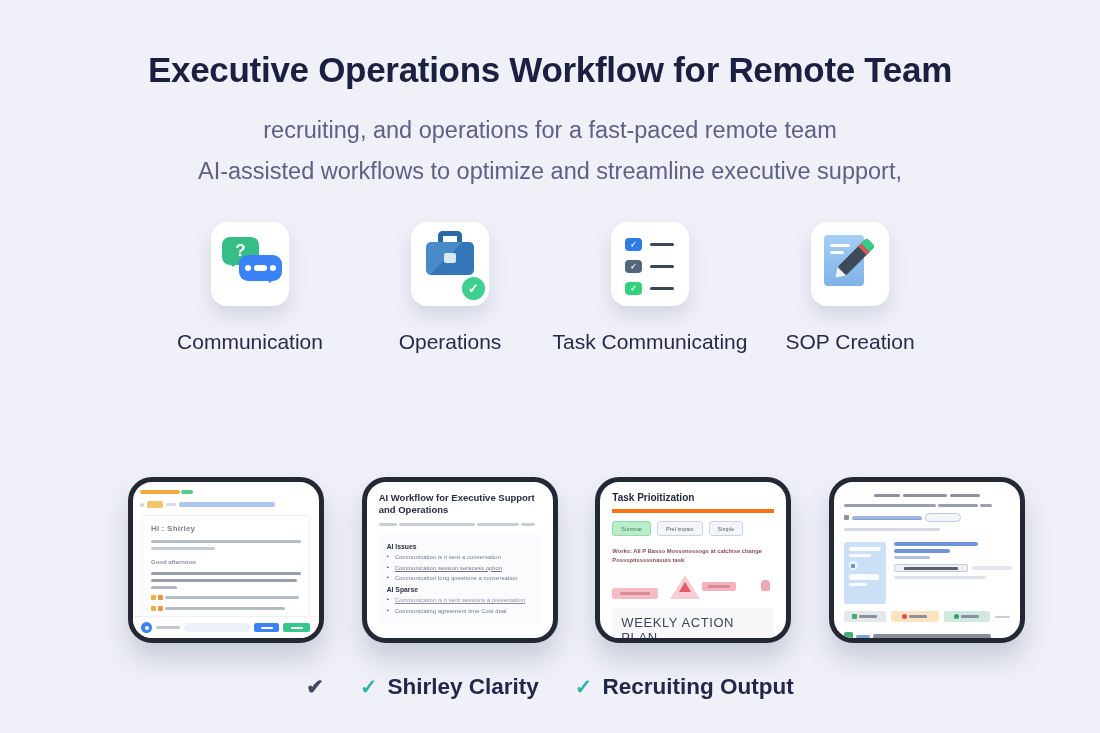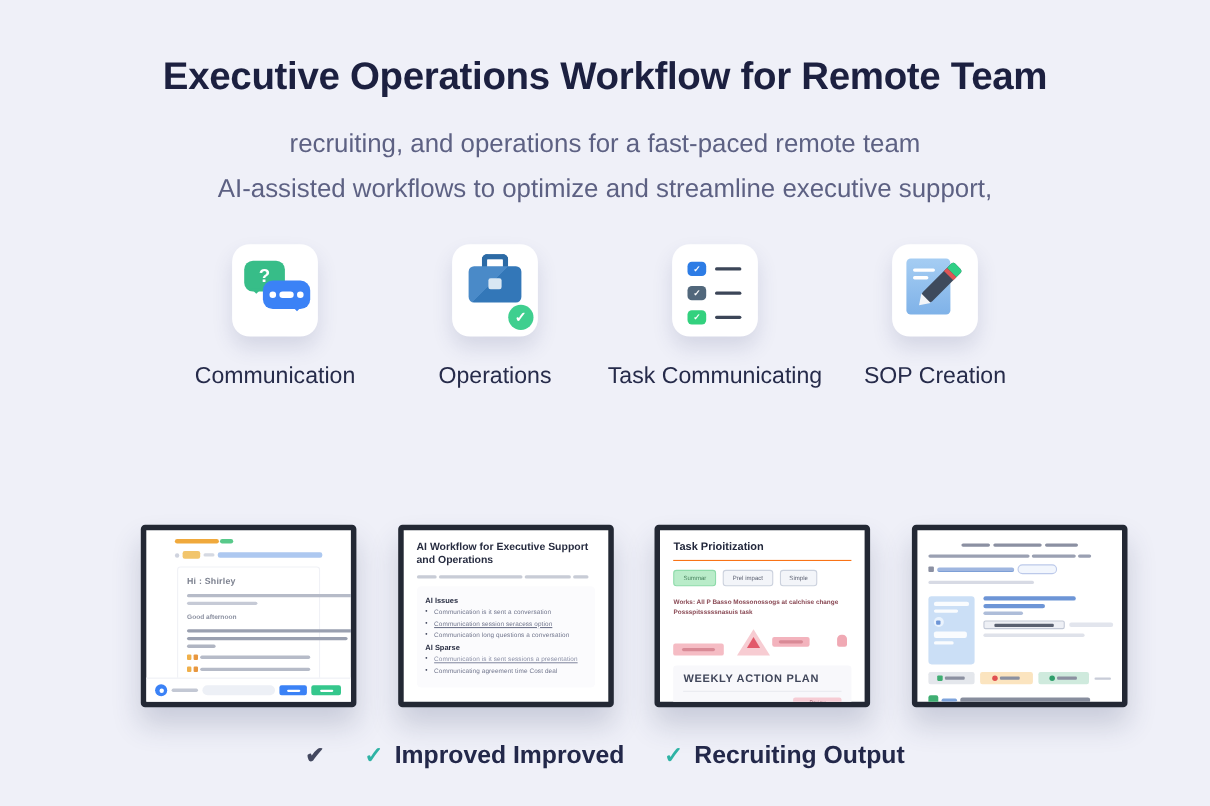--- a/index.html
+++ b/index.html
@@ -55,27 +55,27 @@
 
   
   .banner { position:absolute; left:132px; top:390px; width:886px; height:63px; border-radius:10px;
             background:linear-gradient(135deg,#6ba6e6,#4b90d9 55%,#4489d2);
             display:flex; align-items:center; justify-content:center;
             box-shadow:0 4px 10px rgba(90,130,200,.35); }
   .banner span { color:#fff; font-size:25px; font-weight:700; transform:scaleX(.97); letter-spacing:-0.2px; }
 
   
   .mockups { position:absolute; top:477px; left:128px; width:897px; display:flex; justify-content:space-between; }
-  .tablet { width:196px; height:166px; background:#fff; border:5px solid #232834; border-radius:4px;
+  .tablet { width:196px; height:166px; background:#fff; border:5px solid #232834; border-radius:24px;
             box-shadow:0 16px 26px rgba(50,60,100,.20); overflow:hidden; position:relative; }
   .bar { border-radius:2px; }
   .blurt { filter:blur(.35px); }
 
   
-  .t1 { padding:8px 26px; font-size:0; }
+  .t1 { padding:8px 7px; font-size:0; }
   .t1 .prog { display:flex; gap:1px; }
   .t1 .row2 { display:flex; align-items:center; gap:3px; margin-top:7px; }
   .t1 .card1 { margin:7px 2px 0; border:1px solid #f0f1f6; border-radius:3px; padding:8px; }
   .t1 .greet { font-size:8px; color:#7d8290; font-weight:600; letter-spacing:.2px; }
   .t1 .sal { font-size:6px; color:#8b90a0; font-weight:700; margin-top:9px; }
   .t1 .erow { display:flex; align-items:center; gap:2px; margin-top:6px; }
   .emoji { width:5px; height:5px; border-radius:1px; }
   .t1 .bottom { position:absolute; bottom:0; left:0; right:0; height:22px; background:#fff; border-top:1px solid #eef0f5;
                 display:flex; align-items:center; gap:4px; padding:0 8px; }
   .circ-b { width:11px; height:11px; border-radius:50%; background:#3b82f6; display:flex; align-items:center; justify-content:center; }
@@ -91,37 +91,37 @@
   .t2 .panel { margin-top:7px; background:#fbfbfd; border-radius:4px; padding:7px 8px; }
   .t2 .sec { font-size:6.8px; font-weight:700; color:#2b3044; margin:3px 0; }
   .t2 li { list-style:none; font-size:5.8px; color:#70758c; margin:4.5px 0; position:relative; padding-left:8px; letter-spacing:.1px; }
   .t2 li::before { content:"•"; position:absolute; left:0; top:-1px; color:#3b4258; }
   .t2 ul { margin:0; padding:0; }
   .t2 li.u { text-decoration:underline; }
   .t2 li.lt { color:#8a8fa6; }
 
   
   .t3 { padding:10px 12px; }
-  .t3 .h { font-size:10px; font-weight:700; color:#23283c; border-bottom:1px solid #f97316; padding-bottom:6px; }
+  .t3 .h { font-size:10px; font-weight:700; color:#23283c; border-bottom:4px solid #f97316; padding-bottom:6px; }
   .t3 .pills { display:flex; gap:6px; margin-top:8px; }
   .pill { height:15px; border-radius:3px; font-size:5.5px; display:flex; align-items:center; justify-content:center; padding:0 8px; }
   .pill.green { background:#b9ecc9; border:1px solid #8edbaa; color:#48825e; }
   .pill.plain { background:#f3f5f9; border:1px solid #ccd2de; color:#5a5f70; }
   .t3 .note { margin-top:11px; font-size:5.8px; font-weight:700; color:#8a4a55; line-height:1.6; filter:blur(.4px); }
   .t3 .gfx { display:flex; align-items:flex-end; gap:12px; margin-top:7px; height:26px; }
   .pinkpill { width:46px; height:11px; background:#f5bcc4; border-radius:2px; display:flex; align-items:center; justify-content:center; }
   .pinkpill i { width:30px; height:3px; background:#d98a96; border-radius:2px; }
   .trigrp { position:relative; width:100px; height:26px; }
   .tri { position:absolute; left:0; bottom:0; border-left:15px solid transparent; border-right:15px solid transparent; border-bottom:24px solid #f7ccd2; }
   .tri-r { position:absolute; left:9px; bottom:7px; border-left:6px solid transparent; border-right:6px solid transparent; border-bottom:10px solid #e2596a; }
   .trigrp .p2 { position:absolute; left:32px; top:9px; width:34px; height:9px; background:#f3b3bd; border-radius:2px; }
   .trigrp .p2 i { display:block; margin:3px auto; width:22px; height:3px; background:#d98a96; border-radius:2px; }
   .trigrp .bell { position:absolute; right:0; top:7px; width:9px; height:11px; background:#f0a9b4; border-radius:4px 4px 2px 2px; }
   .t3 .plan { margin-top:9px; background:#f8f8fb; border-radius:3px; padding:7px 9px; }
-  .t3 .plan-h { font-size:10px; font-weight:700; color:#40465a; letter-spacing:.6px; filter:blur(.2px); border-bottom:1px solid #e9eaf0; padding-bottom:5px; }
+  .t3 .plan-h { font-size:13px; font-weight:400; color:#40465a; letter-spacing:.6px; filter:blur(.2px); border-bottom:1px solid #e9eaf0; padding-bottom:5px; }
   .t3 .prow { display:flex; align-items:center; margin-top:5px; }
   .t3 .rlabel { font-size:6.5px; font-weight:700; color:#2e3346; filter:blur(.3px); }
   .t3 .rtiny { font-size:4.5px; color:#9aa0b2; margin-left:auto; margin-right:8px; filter:blur(.3px); }
   .t3 .btns { display:flex; flex-direction:column; gap:2px; }
   .pbtn { width:44px; height:9px; border-radius:2px; font-size:4.5px; display:flex; align-items:center; justify-content:center; color:#8c4350; filter:blur(.4px); }
   .pbtn.top { background:#f6ccd4; }
   .pbtn.bot { background:#ef9fac; }
 
   
   .t4 { padding:10px; }
@@ -407,21 +407,21 @@
     </div>
 
   </div>
 
   <div class="benefits">
     <div class="benefit">
       <span class="chk dark">✔</span>
     </div>
     <div class="benefit">
       <span class="chk teal">✓</span>
-      <span>Improved Improved</span>
+      <span>Shirley Clarity</span>
     </div>
     <div class="benefit">
       <span class="chk teal">✓</span>
       <span>Recruiting Output</span>
     </div>
   </div>
 
 </div>
 
 </body></html>

